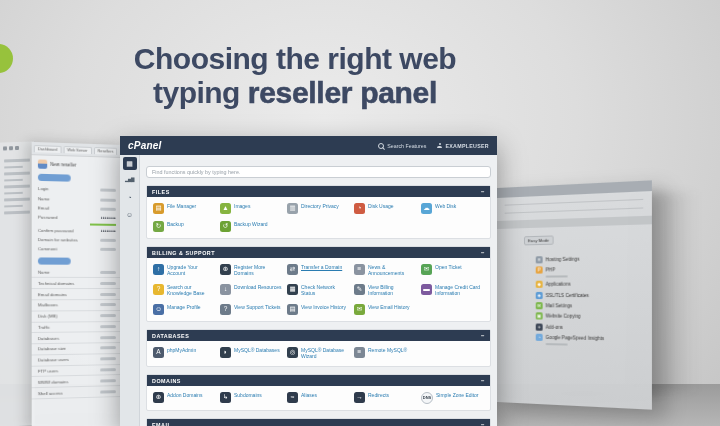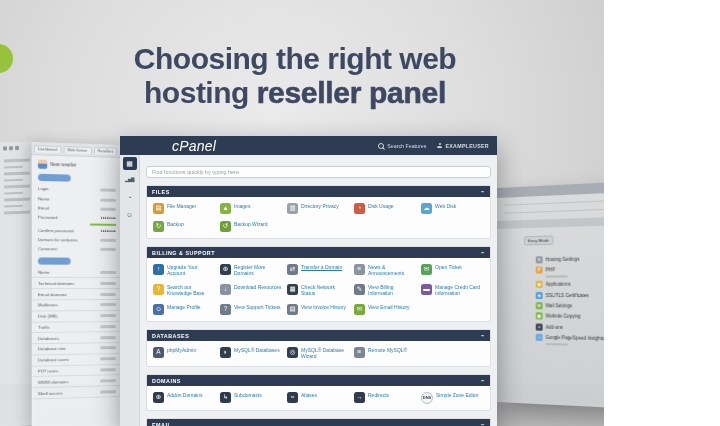--- a/index.html
+++ b/index.html
@@ -1,16 +1,16 @@
 <!DOCTYPE html>
 <html><head>
 <meta charset="utf-8">
 <style>
   html,body{margin:0;padding:0;background:#fff;}
-  #stage{position:relative;width:604px;height:426px;overflow:hidden;
+  #stage{position:relative;width:720px;height:426px;overflow:hidden;
          font-family:"Liberation Sans",sans-serif;background:#d6d6d6;}
 
   
   .wall{position:absolute;inset:0;
         background:radial-gradient(ellipse at 45% 28%, #ebebeb 0%, #dddddd 45%, #c4c4c4 100%);}
   .floor{position:absolute;left:0;right:0;top:384px;height:42px;
          background:linear-gradient(#9b9b9b,#b6b6b6);}
   .cast-shadow{position:absolute;left:628px;top:192px;width:70px;height:200px;
          background:linear-gradient(to right,rgba(40,40,40,.28),rgba(40,40,40,0));
          filter:blur(5px);}
@@ -64,21 +64,21 @@
   .rp-item{display:flex;align-items:center;gap:3px;font-size:4.6px;color:#333;}
   .rp-ico{width:7px;height:7px;border-radius:1.5px;color:#fff;font-size:4.5px;flex:none;
       display:flex;align-items:center;justify-content:center;}
   .rp-sub{width:22px;height:2px;background:#b5b9bc;margin:-2px 0 0 10px;border-radius:1px;}
 
   
   .cpanel{position:absolute;left:120px;top:136px;width:377px;height:290px;background:#eef0f2;
       box-shadow:0 10px 26px rgba(0,0,0,.38);display:flex;flex-direction:column;}
   .cp-header{height:19px;background:#2d3c52;display:flex;align-items:center;
       padding:0 8px;color:#fff;flex:none;}
-  .cp-logo{font-size:14px;font-weight:400;font-style:italic;letter-spacing:.2px;margin-left:44px;}
+  .cp-logo{font-size:10px;font-weight:700;font-style:italic;letter-spacing:.2px;}
   .cp-header-right{margin-left:auto;display:flex;align-items:center;gap:11px;font-size:5.3px;color:#d6dde5;}
   .hgroup{display:flex;align-items:center;gap:3px;}
   .mag{width:4px;height:4px;border:1px solid #cfd6de;border-radius:50%;position:relative;flex:none;}
   .mag::after{content:"";position:absolute;width:3px;height:1px;background:#cfd6de;
       transform:rotate(45deg);left:3px;top:4px;}
   .person{width:5px;height:5px;position:relative;flex:none;}
   .person::before{content:"";position:absolute;left:1.4px;top:0;width:2.4px;height:2.4px;
       border-radius:50%;background:#cfd6de;}
   .person::after{content:"";position:absolute;left:0;top:2.8px;width:5px;height:2.4px;
       border-radius:2.4px 2.4px 0 0;background:#cfd6de;}
@@ -118,21 +118,21 @@
 <div id="stage">
   <div class="wall"></div>
   <div class="floor"></div>
   <div class="cast-shadow"></div>
   <div class="floor-shadow-right"></div>
   <div class="floor-shadow-left"></div>
   <div class="green-dot" style="background: rgb(151, 194, 60);"></div>
 
   <h1 class="title" style="color: rgb(61, 73, 99);">
     <span>Choosing the right web</span><br>
-    <span>hosting </span><span class="heavy">reseller panel</span>
+    <span>typing </span><span class="heavy">reseller panel</span>
   </h1>
 
   <div class="lp-sliver">
     <div class="mini-ico-row">
       <span class="mini-sq"></span>
       <span class="mini-sq"></span>
       <span class="mini-sq"></span>
     </div>
     <div class="decor-bar"></div>
     <div class="decor-bar short"></div>

